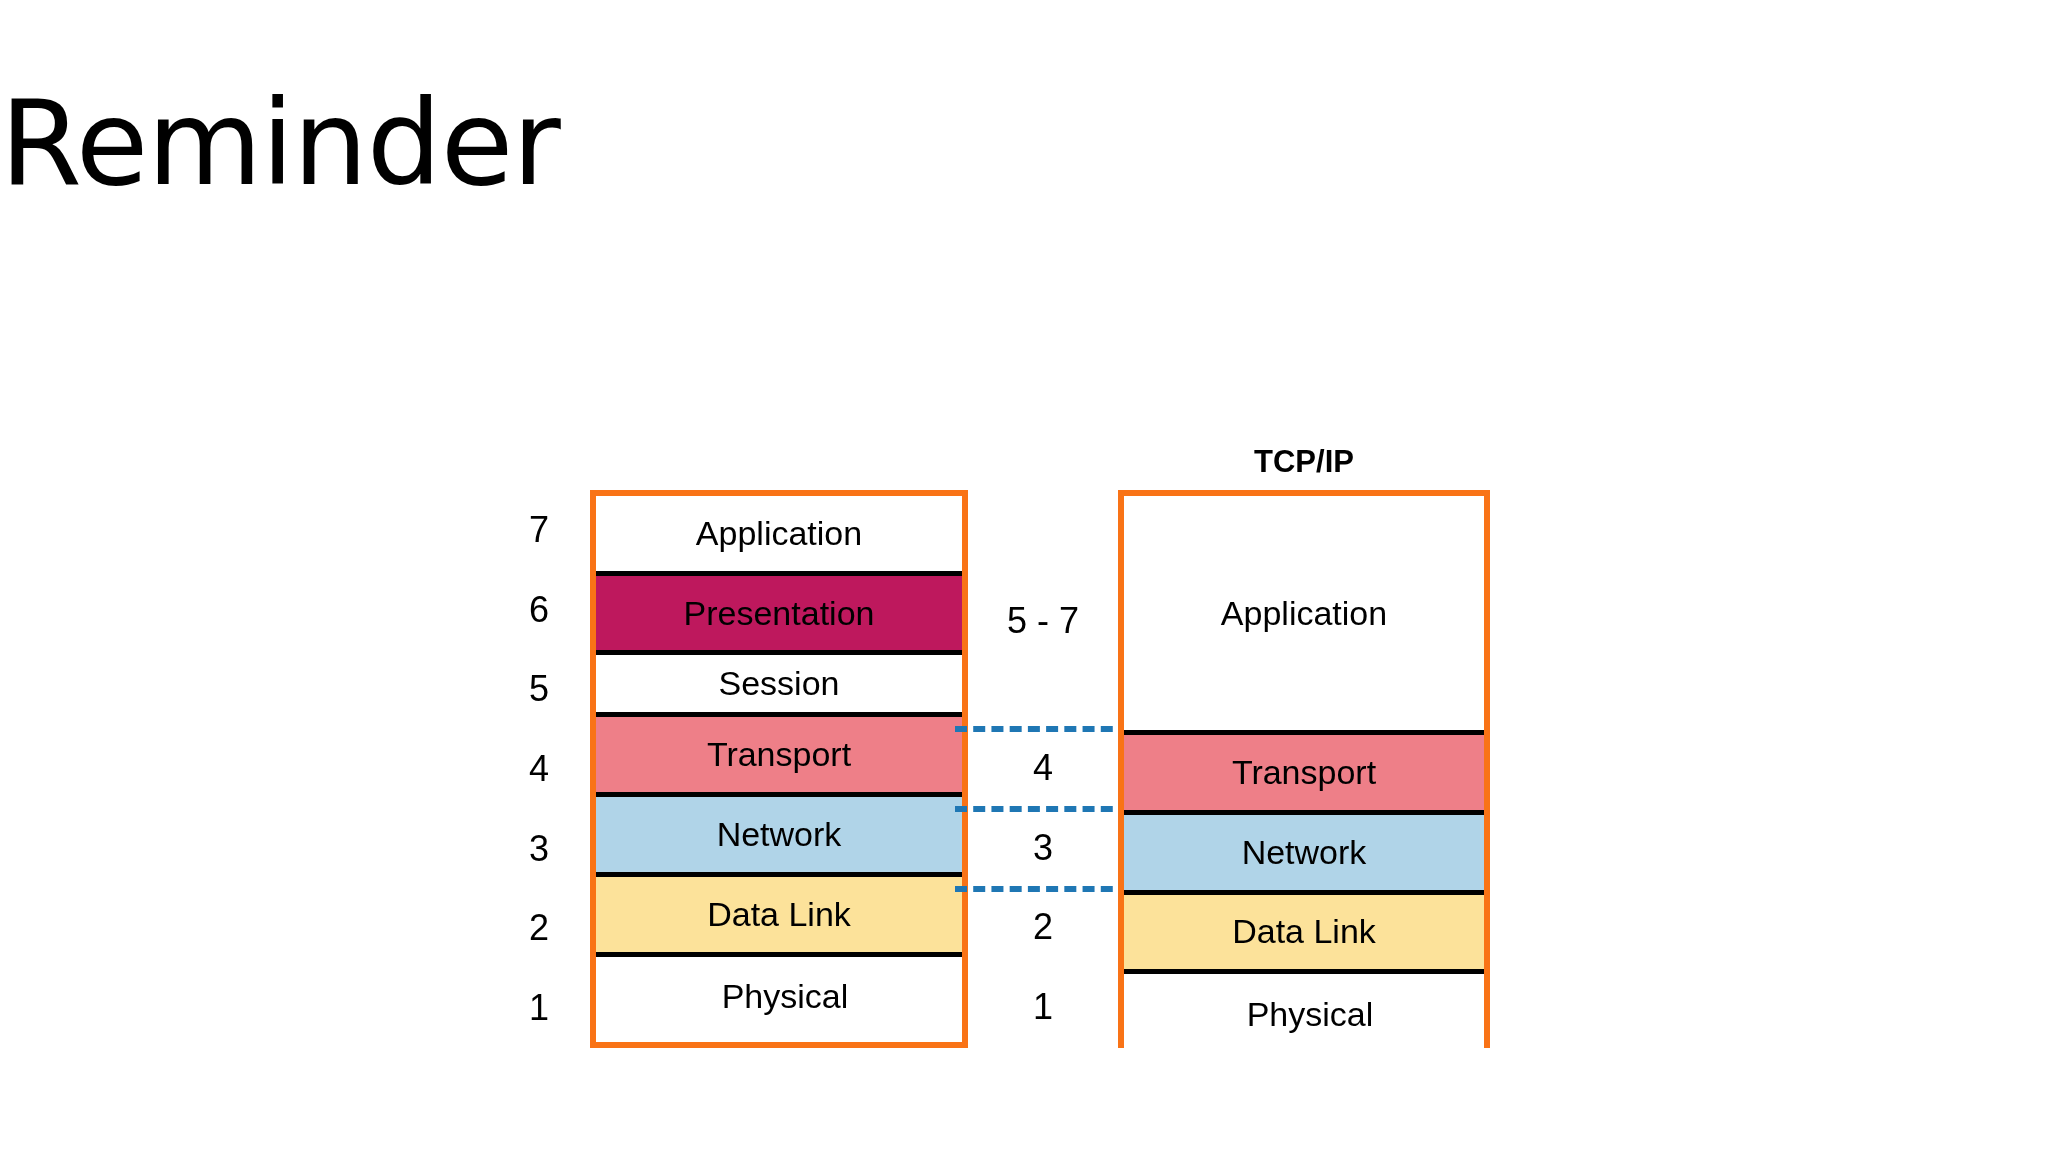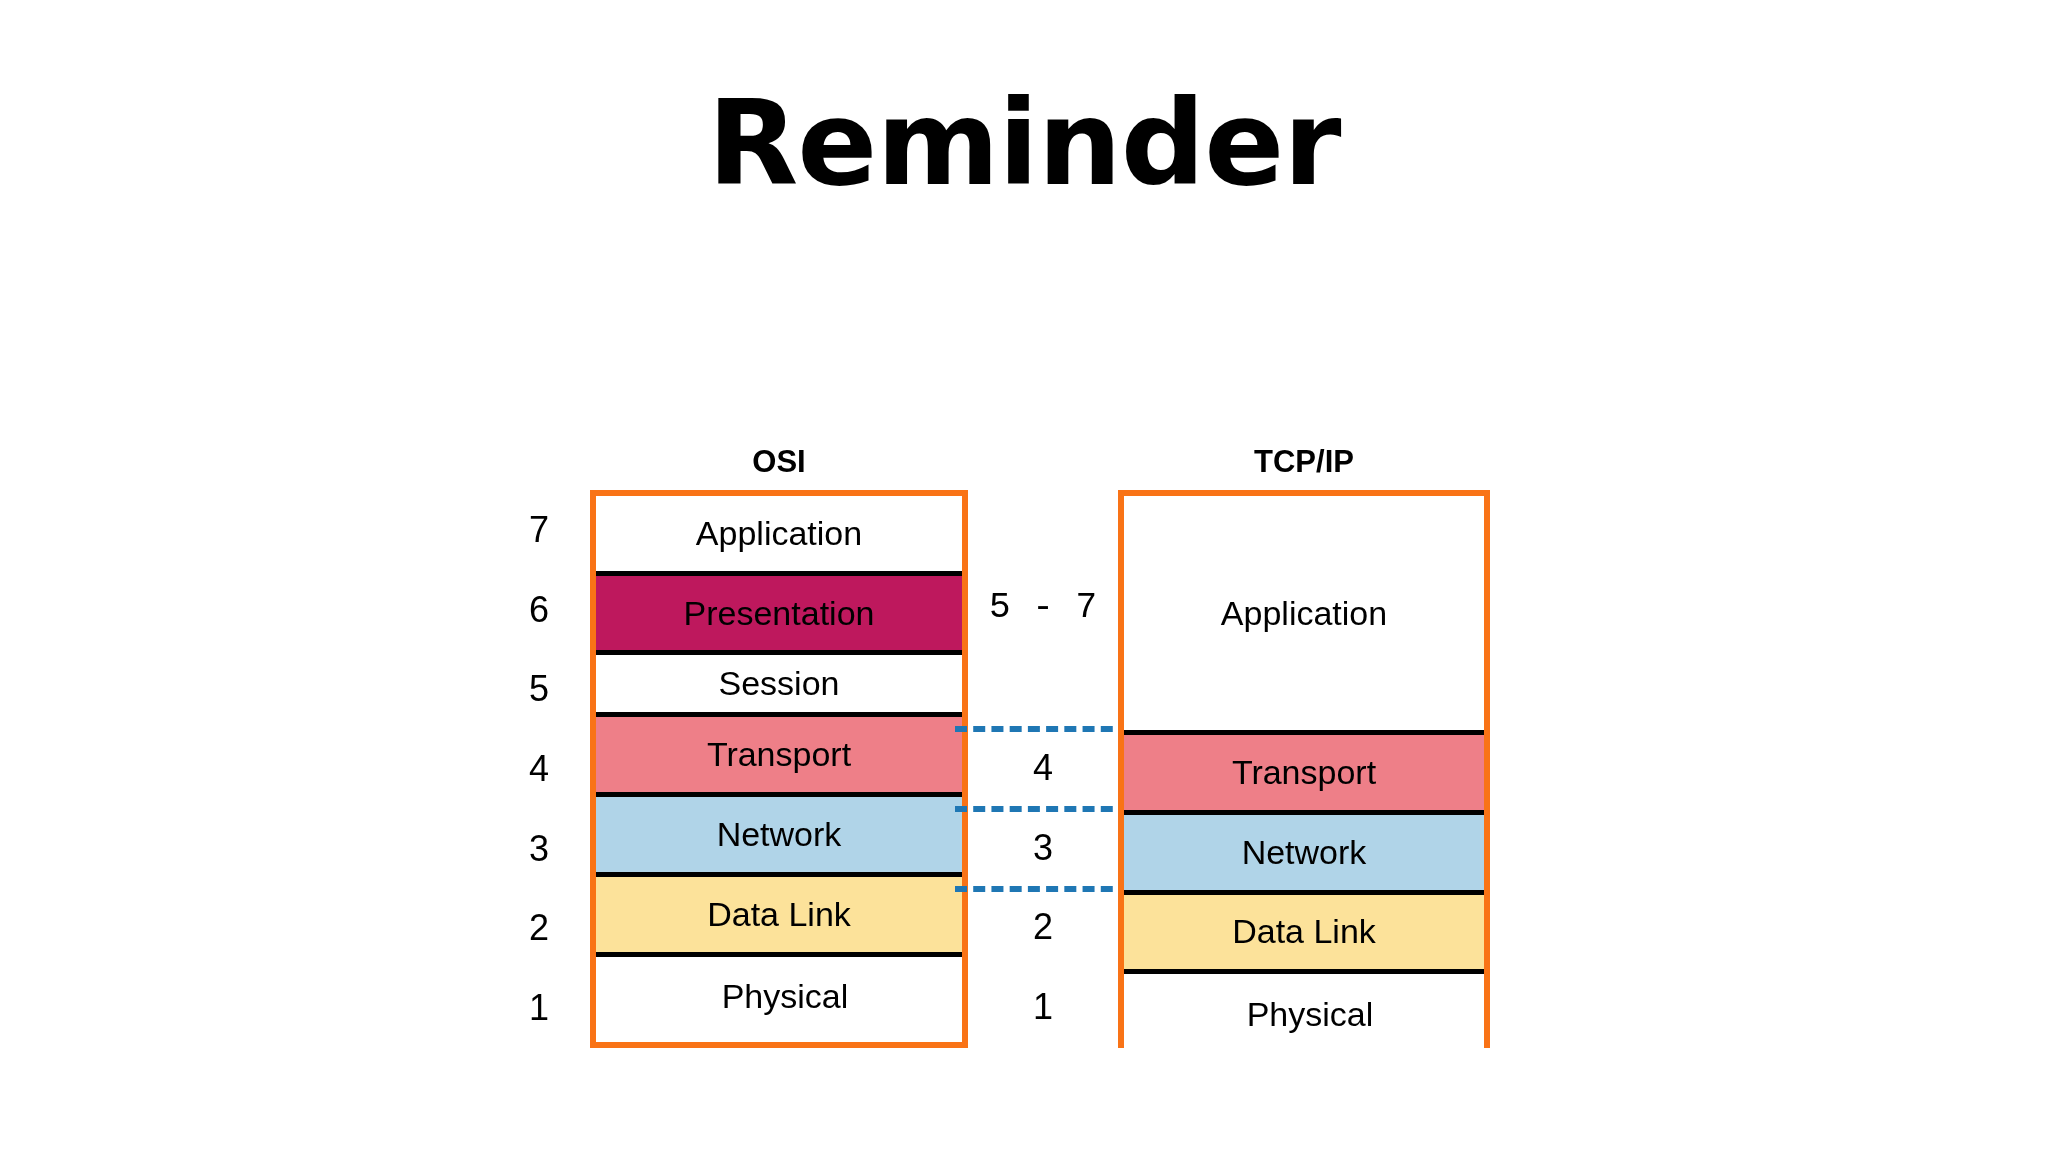--- a/index.html
+++ b/index.html
@@ -15,23 +15,23 @@
     font-family: "Liberation Sans", sans-serif;
     color: #000000;
   }
 
   
   #slide-title {
     position: absolute;
     top: 84px;
     left: 0;
     width: 2048px;
-    text-align: center;
+    text-align: left;
     font-family: "DejaVu Sans", sans-serif;
-    font-weight: 700;
+    font-weight: 400;
     font-size: 118px;
     line-height: 1.0;
     letter-spacing: -1px;
     color: #000000;
     white-space: nowrap;
   }
 
   
   #osi-tcpip-diagram {
     position: absolute;
@@ -122,21 +122,20 @@
     border-top: 6px dashed #1f77b4;
   }
 </style>
 </head>
 <body>
 
 <div id="slide-title">Reminder</div>
 
 <div id="osi-tcpip-diagram">
 
-  <div id="osi-header" class="col-header">OSI</div>
 
   <div id="tcpip-header" class="col-header">TCP/IP</div>
 
   <div id="layer-number-column">
     <div class="layer-number">7</div>
     <div class="layer-number">6</div>
     <div class="layer-number">5</div>
     <div class="layer-number">4</div>
     <div class="layer-number">3</div>
     <div class="layer-number">2</div>
@@ -147,21 +146,21 @@
     <div class="layer-cell" style="height: 79.7143px; background: rgb(255, 255, 255);">Application</div>
     <div class="layer-cell" style="height: 79.7143px; background: #be185d;">Presentation</div>
     <div class="layer-cell" style="height: 62px; background: rgb(255, 255, 255);">Session</div>
     <div class="layer-cell" style="height: 79.7143px; background: rgb(238, 127, 136);">Transport</div>
     <div class="layer-cell" style="height: 79.7143px; background: rgb(176, 212, 232);">Network</div>
     <div class="layer-cell" style="height: 79.7143px; background: rgb(252, 226, 154);">Data Link</div>
     <div class="layer-cell" style="height: 79.7143px; background: rgb(255, 255, 255);">Physical</div>
   </div>
 
   <div id="mapping-column">
-    <div class="mapping-label" style="top: 97px; font-family: Liberation Mono, monospace;">5 - 7</div>
+    <div class="mapping-label" style="top: 110px;">5 - 7</div>
     <div class="mapping-label" style="top: 257px;">4</div>
     <div class="mapping-label" style="top: 336.714px;">3</div>
     <div class="mapping-label" style="top: 416.429px;">2</div>
     <div class="mapping-label" style="top: 496.143px;">1</div>
   </div>
 
   <div class="dashed-connector" style="left: 455px; width: 176px; top: 296.143px; border-top-color: rgb(31, 119, 180);"></div>
   <div class="dashed-connector" style="left: 455px; width: 176px; top: 375.857px; border-top-color: rgb(31, 119, 180);"></div>
   <div class="dashed-connector" style="left: 455px; width: 176px; top: 455.571px; border-top-color: rgb(31, 119, 180);"></div>
 

